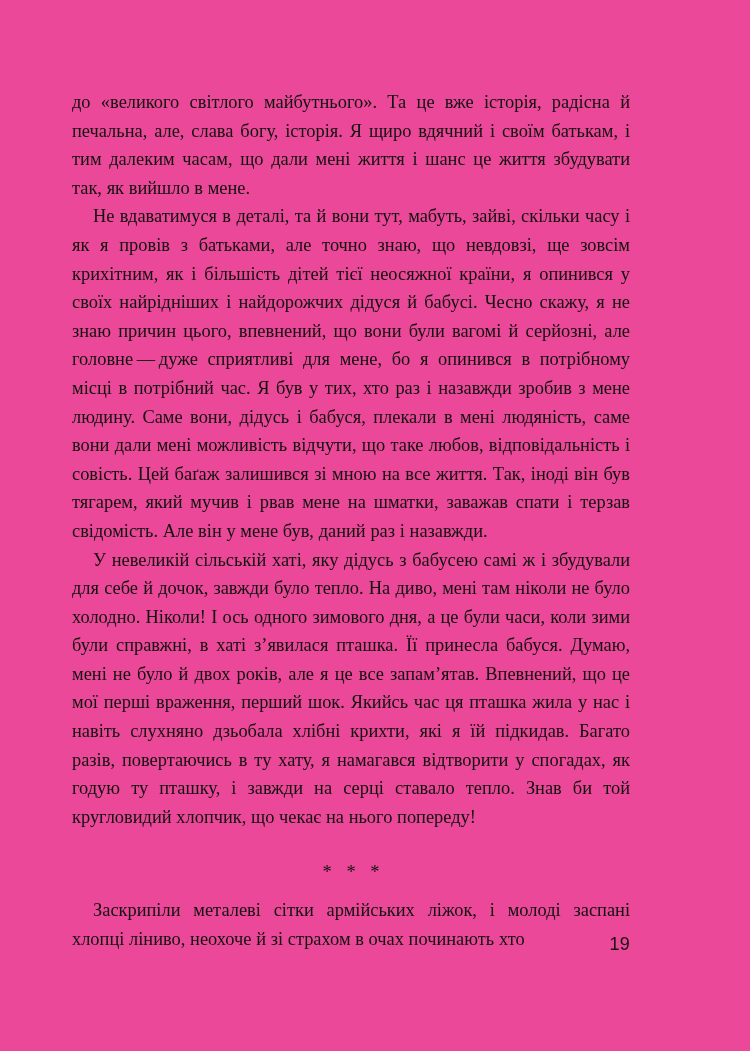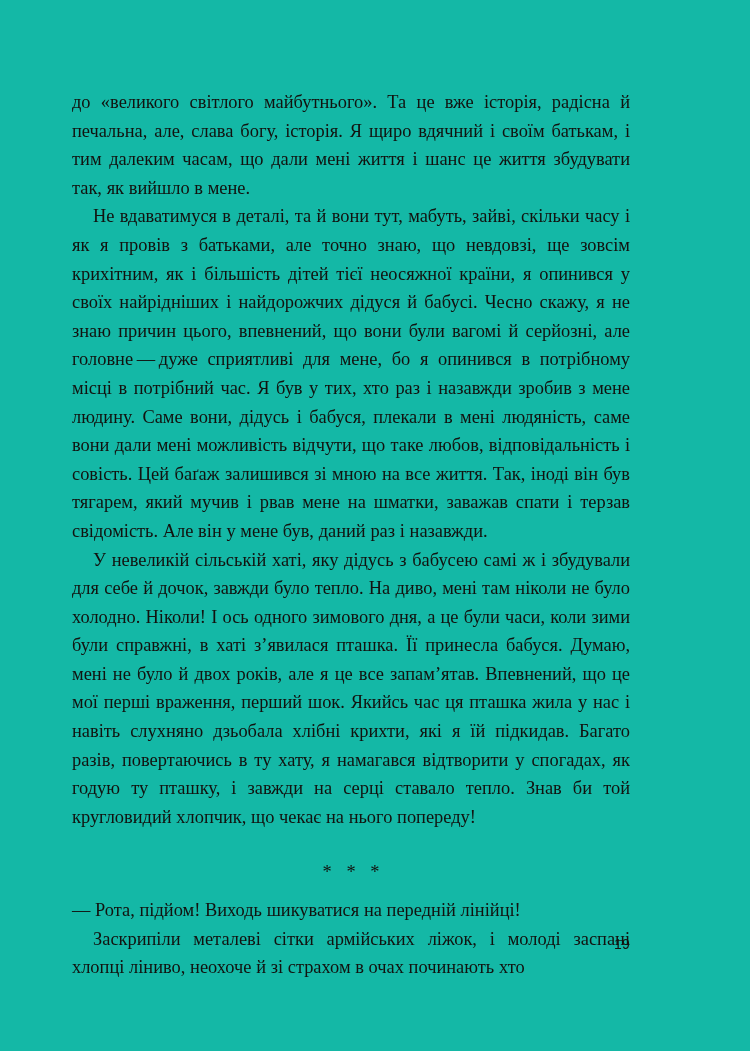--- a/index.html
+++ b/index.html
@@ -7,21 +7,21 @@
     margin: 0;
     padding: 0;
     background: #ffffff;
   }
 
   .page {
     position: relative;
     width: 750px;
     height: 1051px;
     margin: 0 auto;
-    background: #14b8a6;
+    background: #ec4899;
     box-sizing: border-box;
     overflow: hidden;
   }
 
   .text-column {
     position: absolute;
     left: 72px;
     top: 88px;
     width: 558px;
   }
@@ -60,21 +60,21 @@
     padding-bottom: 9px;
   }
 
   .folio {
     position: absolute;
     left: 72px;
     width: 558px;
     top: 935px;
     text-align: right;
     font-family: "Liberation Sans", "DejaVu Sans", sans-serif;
-    font-size: 14px;
+    font-size: 18px;
     line-height: 18px;
     color: #14140f;
     letter-spacing: 0.2px;
   }
 </style>
 </head>
 <body>
 
 <div class="page">
 
@@ -82,21 +82,20 @@
 
     <p class="body-paragraph flush">до «великого світлого майбутнього». Та це вже історія, радісна й печальна, але, слава богу, історія. Я щиро вдячний і своїм батькам, і тим далеким часам, що дали мені життя і шанс це життя збудувати так, як вийшло в мене.</p>
 
     <p class="body-paragraph indented">Не вдаватимуся в деталі, та й вони тут, мабуть, зайві, скільки часу і як я провів з батьками, але точно знаю, що невдовзі, ще зовсім крихітним, як і більшість дітей тієї неосяжної країни, я опинився у своїх найрідніших і найдорожчих дідуся й бабусі. Чесно скажу, я не знаю причин цього, впевнений, що вони були вагомі й серйозні, але головне — дуже сприятливі для мене, бо я опинився в потрібному місці в потрібний час. Я був у тих, хто раз і назавжди зробив з мене людину. Саме вони, дідусь і бабуся, плекали в мені людяність, саме вони дали мені можливість відчути, що таке любов, відповідальність і совість. Цей баґаж залишився зі мною на все життя. Так, іноді він був тягарем, який мучив і рвав мене на шматки, заважав спати і терзав свідомість. Але він у мене був, даний раз і назавжди.</p>
 
 
     <p class="body-paragraph indented">У невеликій сільській хаті, яку дідусь з бабусею самі ж і збудували для себе й дочок, завжди було тепло. На диво, мені там ніколи не було холодно. Ніколи! І ось одного зимового дня, а це були часи, коли зими були справжні, в хаті з’явилася пташка. Її принесла бабуся. Думаю, мені не було й двох років, але я це все запам’ятав. Впевнений, що це мої перші враження, перший шок. Якийсь час ця пташка жила у нас і навіть слухняно дзьобала хлібні крихти, які я їй підкидав. Багато разів, повертаючись в ту хату, я намагався відтворити у спогадах, як годую ту пташку, і завжди на серці ставало тепло. Знав би той кругловидий хлопчик, що чекає на нього попереду!</p>
 
     <div class="scene-break">* * *</div>
 
-    <p class="body-paragraph flush">— Рота, підйом! Виходь шикуватися на передній лінійці!</p>
 
     <p class="body-paragraph indented">Заскрипіли металеві сітки армійських ліжок, і молоді заспані хлопці ліниво, неохоче й зі страхом в очах починають хто</p>
 
   </div>
 
   <div class="folio">19</div>
 
 </div>
 
 </body></html>

